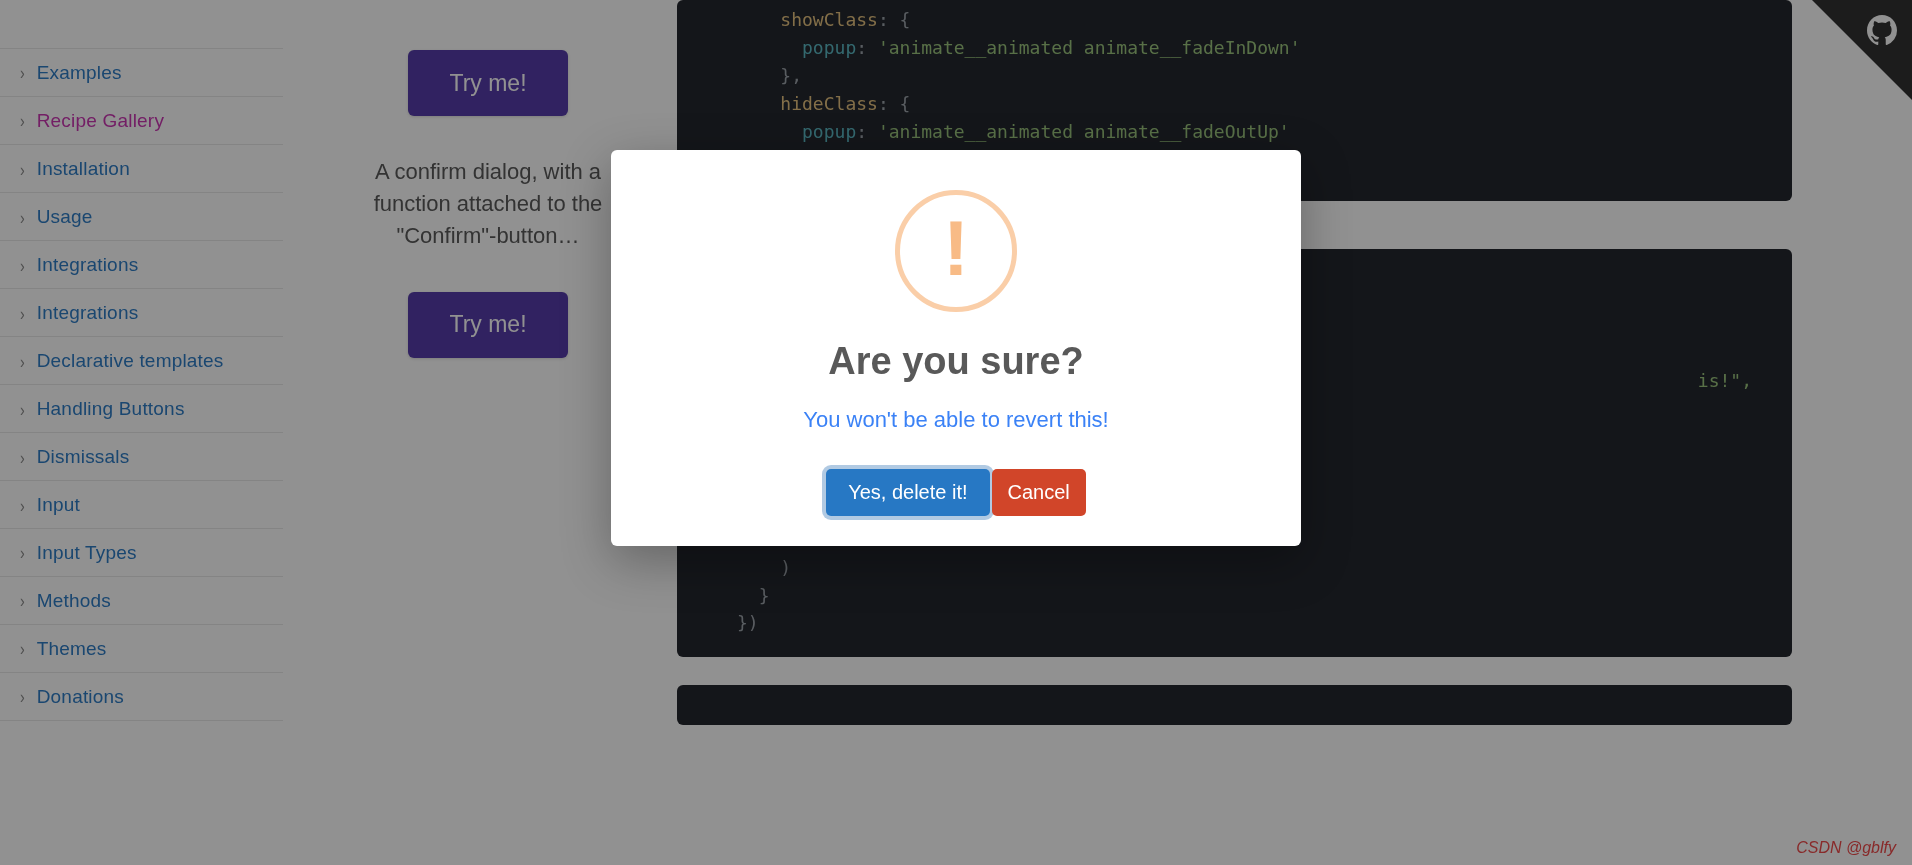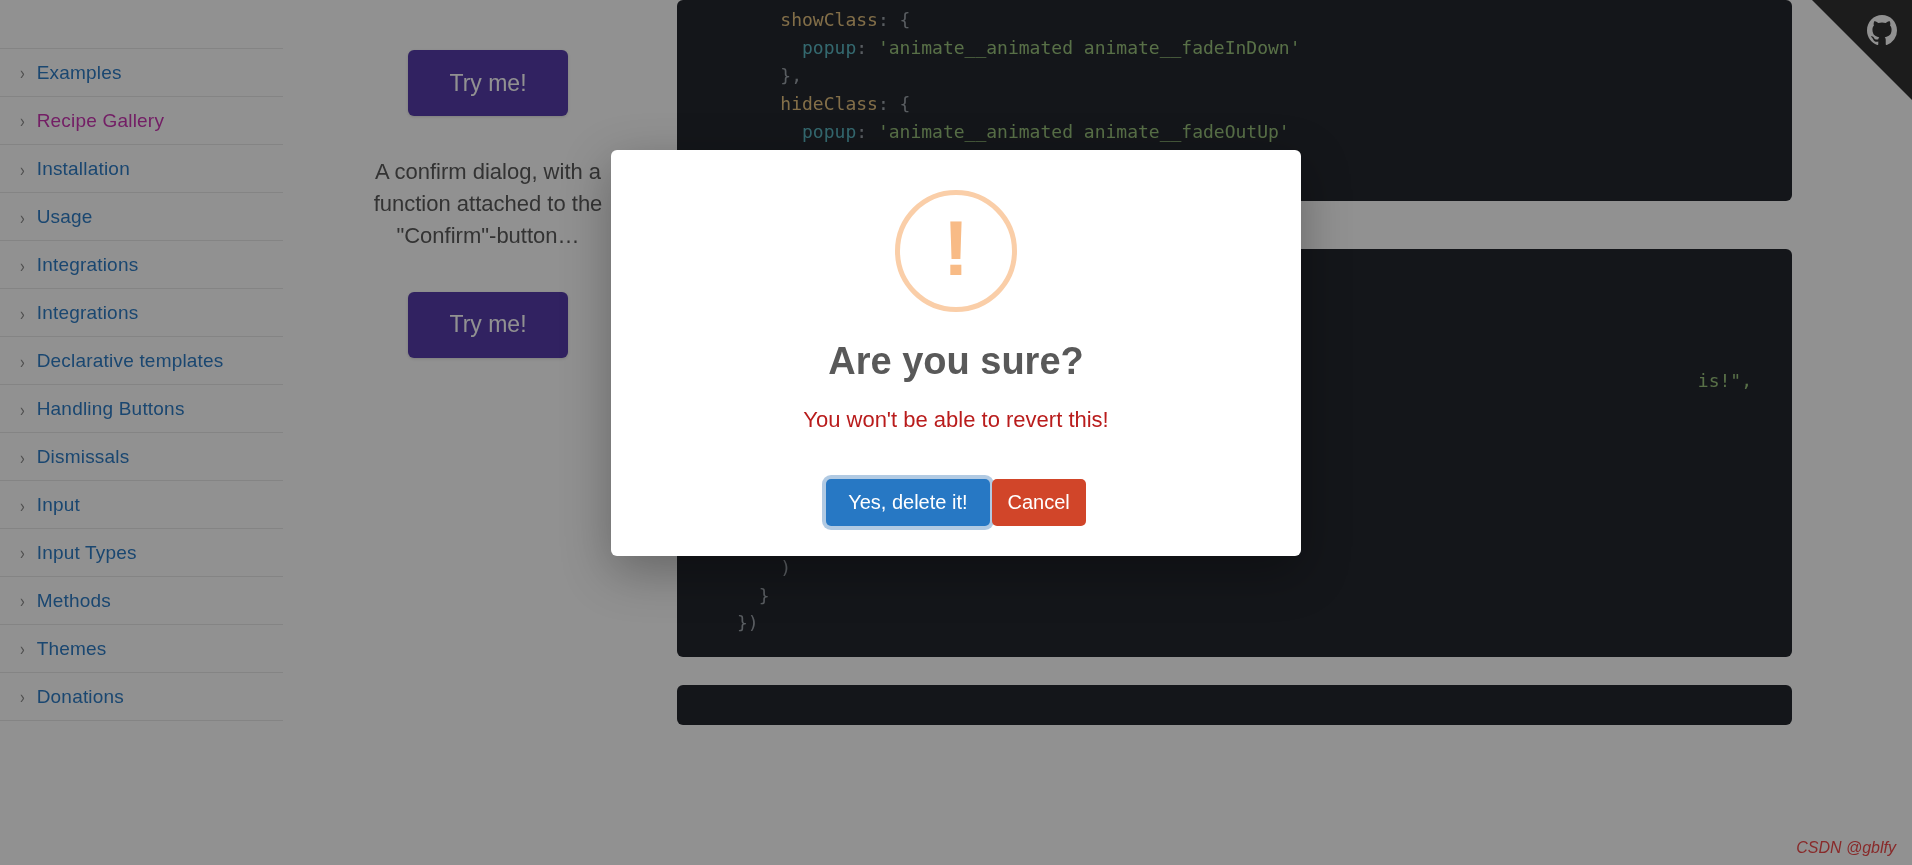--- a/index.html
+++ b/index.html
@@ -70,21 +70,21 @@
     border:5px solid #facea8;
     display:flex;align-items:center;justify-content:center;
     margin-bottom:28px;
   }
   .modal-icon .mark{
     font-size:78px;color:#f8bb86;font-weight:600;line-height:0;
     font-family:'Helvetica Neue',Arial,sans-serif;
     transform:translateY(-3px);
   }
   .modal-title{font-size:38px;color:#595959;font-weight:600;margin:0 8px 24px;}
-  .modal-text{font-size:22px;color:#b91c1c;margin:0 0 46px;}
+  .modal-text{font-size:22px;color:#3b82f6;margin:0 0 36px;}
   .modal-actions{display:flex;gap:2px;}
   .btn-confirm{
     background:#2778c4;color:#fff;border:none;border-radius:5px;
     font-size:20px;padding:12px 22px;cursor:pointer;
     box-shadow:0 0 0 4px rgba(100,150,200,.5);
   }
   .btn-cancel{
     background:#d14529;color:#fff;border:none;border-radius:5px;
     font-size:20px;padding:12px 16px;cursor:pointer;
   }

